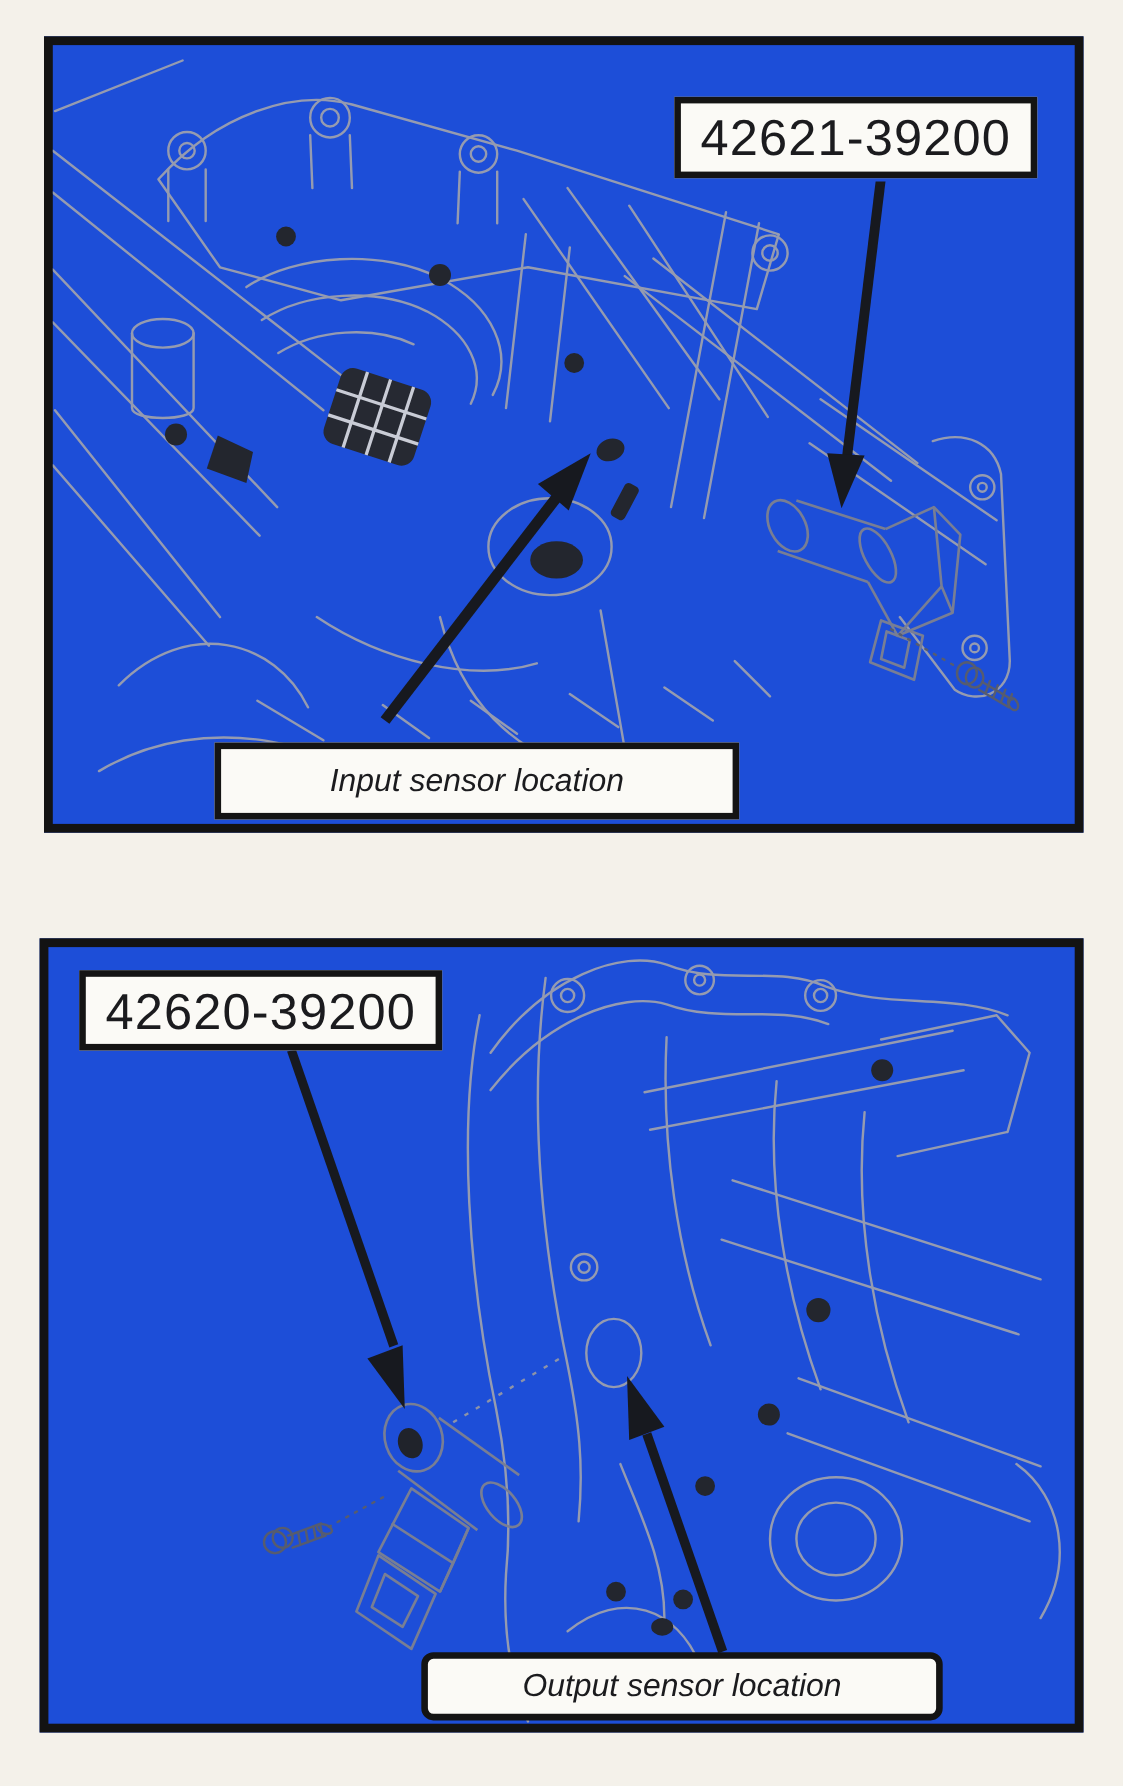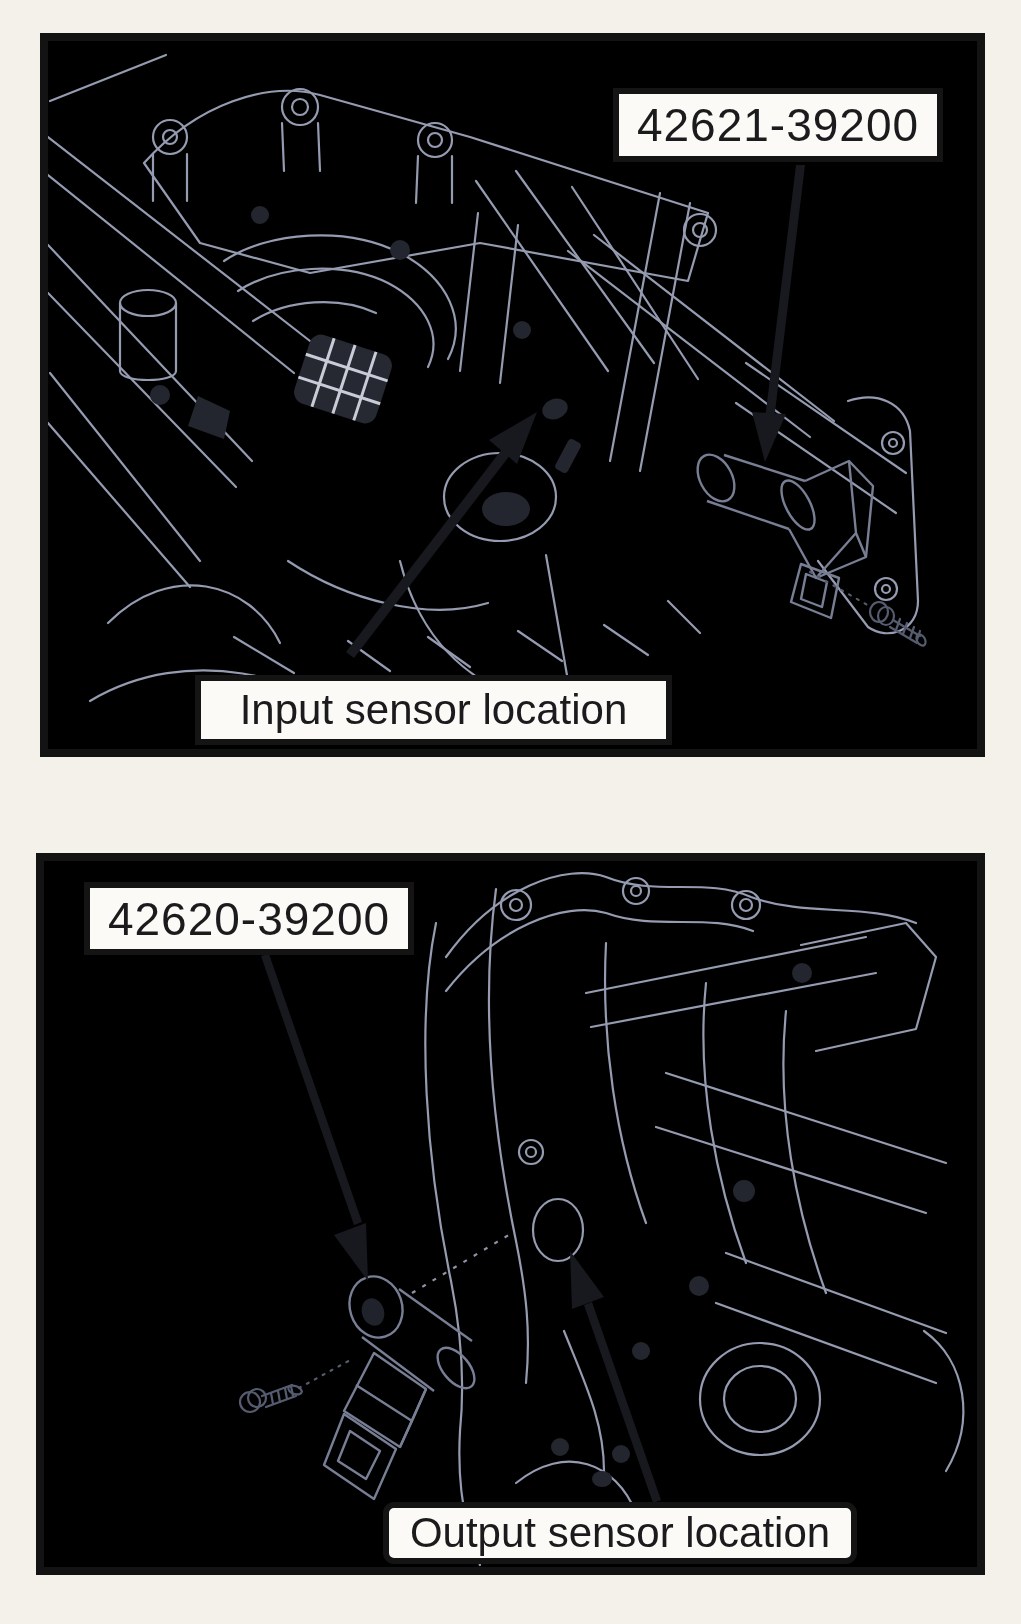--- a/index.html
+++ b/index.html
@@ -5,41 +5,41 @@
   html,body{margin:0;padding:0;}
   body{
     width:1021px;height:1624px;position:relative;
     background:#f4f1ea;
     font-family:"Liberation Sans", sans-serif;
     overflow:hidden;
   }
   .panel{
     position:absolute;
     border:8px solid #131313;
-    background:#000000;
+    background:#1d4ed8;
     box-sizing:border-box;
   }
   #panel-input{left:40px;top:33px;width:945px;height:724px;}
   #panel-output{left:36px;top:853px;width:949px;height:722px;}
   .art{position:absolute;left:0;top:0;}
   .callout{
     position:absolute;
     border:6px solid #141414;
     background:#fbfaf6;
     box-sizing:border-box;
     display:flex;align-items:center;justify-content:center;
     color:#1b1b1e;
     white-space:nowrap;
     z-index:2;
   }
   .part-number{font-size:46px;letter-spacing:1px;}
-  .location-label{font-size:42px;}
+  .location-label{font-size:29px;font-style:italic;}
   #pn-input{left:565px;top:47px;width:330px;height:74px;}
   #loc-input{left:147px;top:634px;width:477px;height:70px;}
-  #pn-output{left:28px;top:21px;width:330px;height:73px;margin-left:12px;}
+  #pn-output{left:28px;top:21px;width:330px;height:73px;}
   #loc-output{left:339px;top:641px;width:474px;height:62px;border-radius:11px;}
 </style>
 </head>
 <body>
 
 <div class="panel" id="panel-input">
 
   <svg class="art" width="929" height="708" viewBox="0 0 929 708">
 
     <g stroke="#959bb0" fill="none" stroke-width="2.2" stroke-linecap="round" stroke-linejoin="round">

